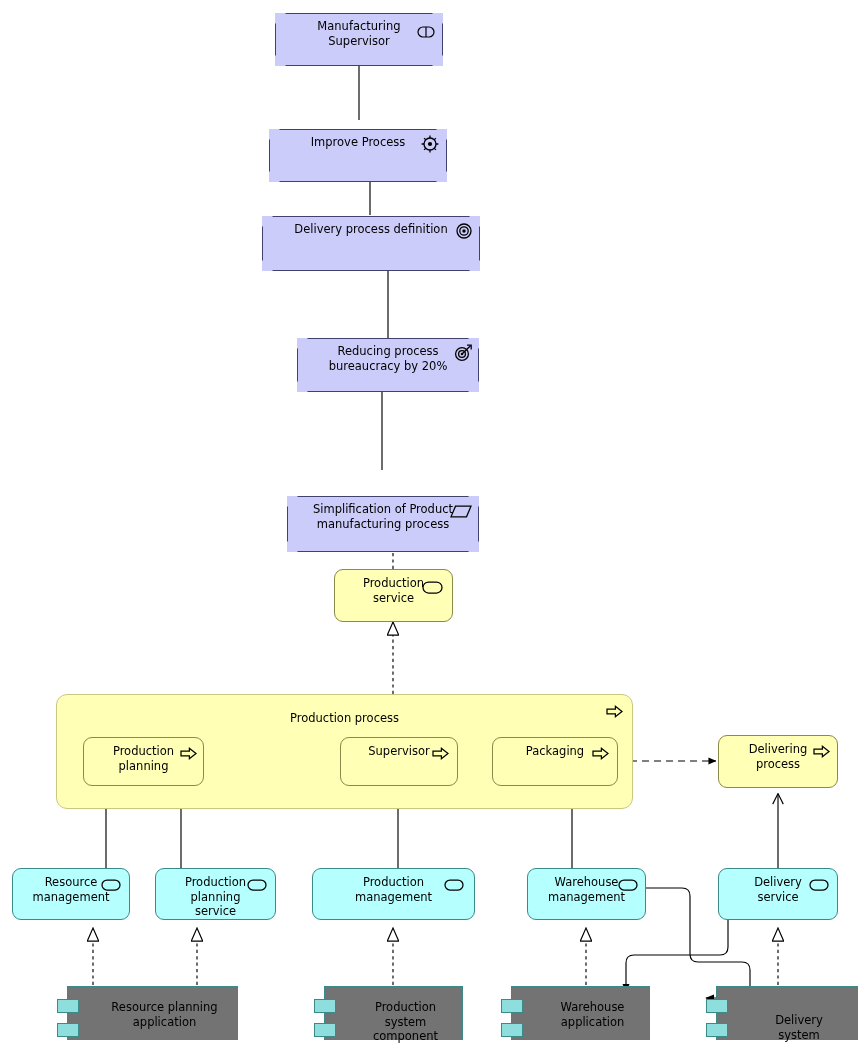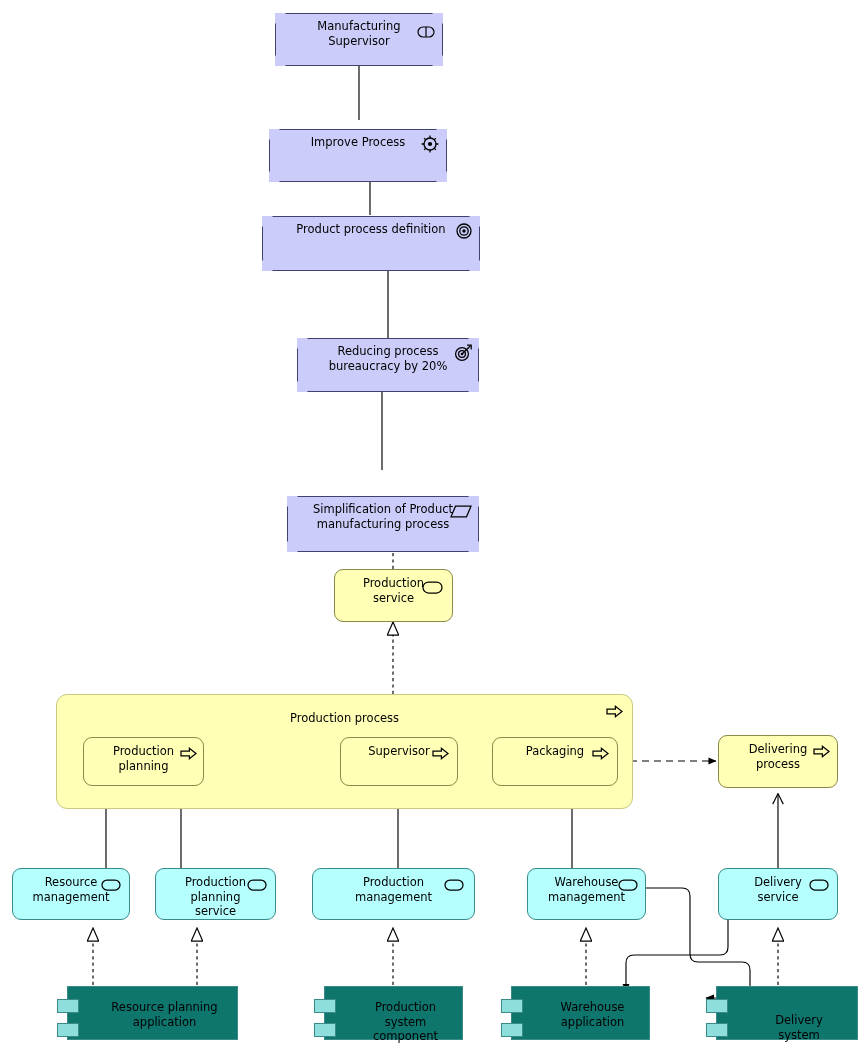--- a/index.html
+++ b/index.html
@@ -58,21 +58,21 @@
   }
   .motiv .label { position: relative; z-index: 3; }
 
   
   .rounded { border-radius: 9px; }
   .bizsvc  { background: #ffffb5; border: 1px solid #8a8a4a; }
   .appsvc  { background: #b5ffff; border: 1px solid #3a8a8a; }
   .process { background: #ffffb5; border: 1px solid #8a8a4a; }
   .group   { background: #ffffb5; border: 1px solid #c8c880; border-radius: 11px; }
   .group > .label { padding-top: 16px; }
-  .component { background: #0f766e; border: 1px solid #3a8a8a; }
+  .component { background: #737373; border: 1px solid #3a8a8a; }
   .component > .label { padding-top: 13px; padding-left: 36px; }
 
   
   .tab {
     position: absolute;
     width: 22px; height: 14px;
     background: #8fdede;
     border: 1px solid #3a8a8a;
     left: -11px;
   }
@@ -161,21 +161,21 @@
         <circle cx="9" cy="9" r="6" fill="none" stroke="#000" stroke-width="1.3"></circle>
         <circle cx="9" cy="9" r="2.1" fill="#000"></circle>
         <path d="M9,0.6 L9,3.2 M9,14.8 L9,17.4 M0.6,9 L3.2,9 M14.8,9 L17.4,9
                  M3.1,3.1 L4.9,4.9 M13.1,13.1 L14.9,14.9 M14.9,3.1 L13.1,4.9 M4.9,13.1 L3.1,14.9" stroke="#000" stroke-width="1.3" fill="none"></path>
       </svg>
     </span>
   </div>
 
   <div class="node motiv" style="left:262px; top:212px; width:218px; height:55px;">
     <div class="oct"></div>
-    <div class="label">Product process definition</div>
+    <div class="label">Delivery process definition</div>
     <span class="icon" style="right:8px; top:7px;">
       <svg width="16" height="16" viewBox="0 0 16 16">
         <circle cx="8" cy="8" r="7" fill="none" stroke="#000" stroke-width="1.3"></circle>
         <circle cx="8" cy="8" r="4.2" fill="none" stroke="#000" stroke-width="1.3"></circle>
         <circle cx="8" cy="8" r="1.7" fill="#000"></circle>
       </svg>
     </span>
   </div>
 
   <div class="node motiv" style="left:297px; top:334px; width:182px; height:54px;">

